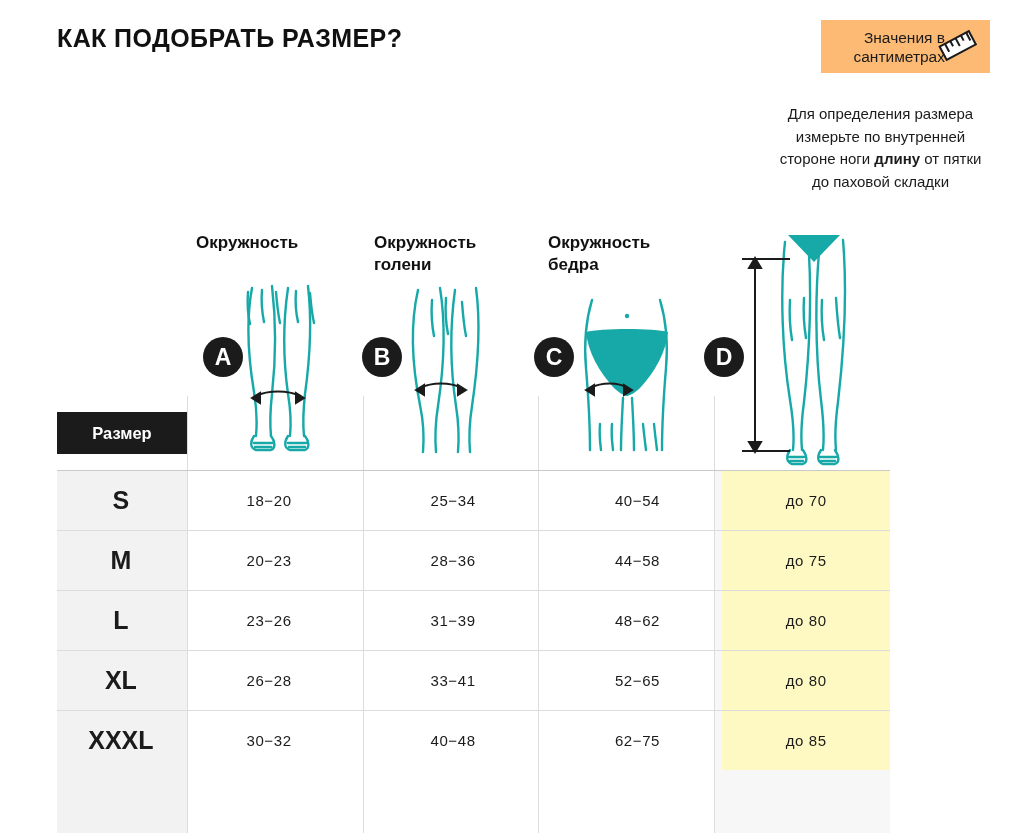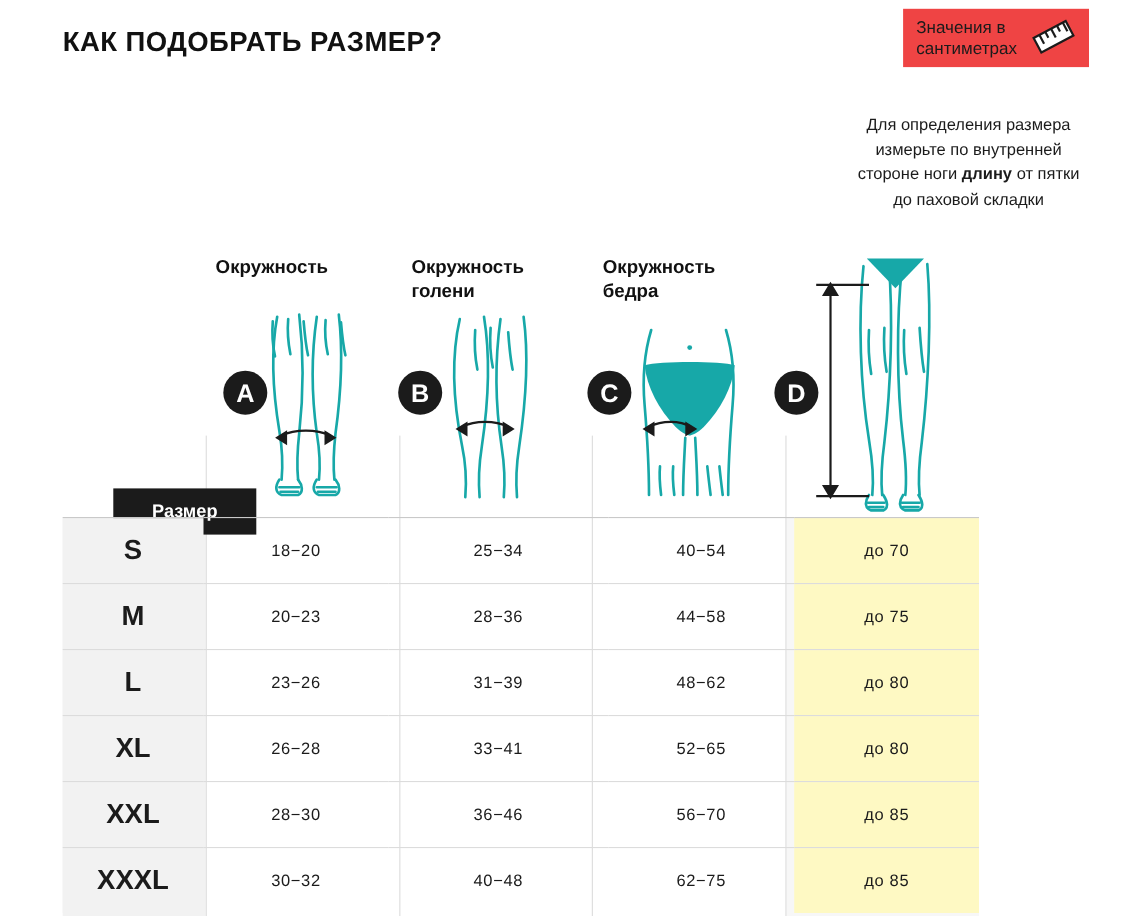--- a/index.html
+++ b/index.html
@@ -23,28 +23,29 @@
     top: 24px;
     font-size: 25px;
     font-weight: bold;
     letter-spacing: 0.4px;
     color: #111111;
   }
 
   .units-badge {
     position: absolute;
     right: 31px;
-    top: 8px;
+    top: 20px;
     width: 169px;
     height: 53px;
-    background: #ef4444;
+    background: #fdba74;
     display: flex;
     align-items: center;
     padding-left: 12px;
     box-sizing: border-box;
+    text-align: right;
   }
   .units-badge .units-text {
     font-size: 15.5px;
     line-height: 19px;
     color: #1b1b1b;
     width: 112px;
   }
   .units-badge .ruler-icon {
     position: absolute;
     right: 10px;
@@ -95,31 +96,30 @@
     align-items: center;
     justify-content: center;
   }
   .badge-a { left: 203px; top: 337px; }
   .badge-b { left: 362px; top: 337px; }
   .badge-c { left: 534px; top: 337px; }
   .badge-d { left: 704px; top: 337px; }
   .size-head-cell {
     position: absolute;
     left: 57px;
-    top: 444px;
+    top: 412px;
     width: 130px;
     height: 42px;
     background: #1b1b1b;
     color: #ffffff;
     font-size: 16.5px;
     font-weight: bold;
     display: flex;
     align-items: center;
     justify-content: center;
-    margin-left: 46px;
   }
   table.size-table {
     position: absolute;
     left: 57px;
     top: 470px;
     width: 833px;
     border-collapse: collapse;
   }
   table.size-table td {
     height: 57px;
@@ -334,27 +334,20 @@
       <td class="c4">до 80</td>
     </tr>
     <tr>
       <td>XL</td>
       <td class="c1">26−28</td>
       <td class="c2">33−41</td>
       <td class="c3">52−65</td>
       <td class="c4">до 80</td>
     </tr>
     <tr>
-      <td>XXL</td>
-      <td class="c1">28−30</td>
-      <td class="c2">36−46</td>
-      <td class="c3">56−70</td>
-      <td class="c4">до 85</td>
-    </tr>
-    <tr>
       <td>XXXL</td>
       <td class="c1">30−32</td>
       <td class="c2">40−48</td>
       <td class="c3">62−75</td>
       <td class="c4">до 85</td>
     </tr>
   </tbody>
 </table>
 
 </body></html>

